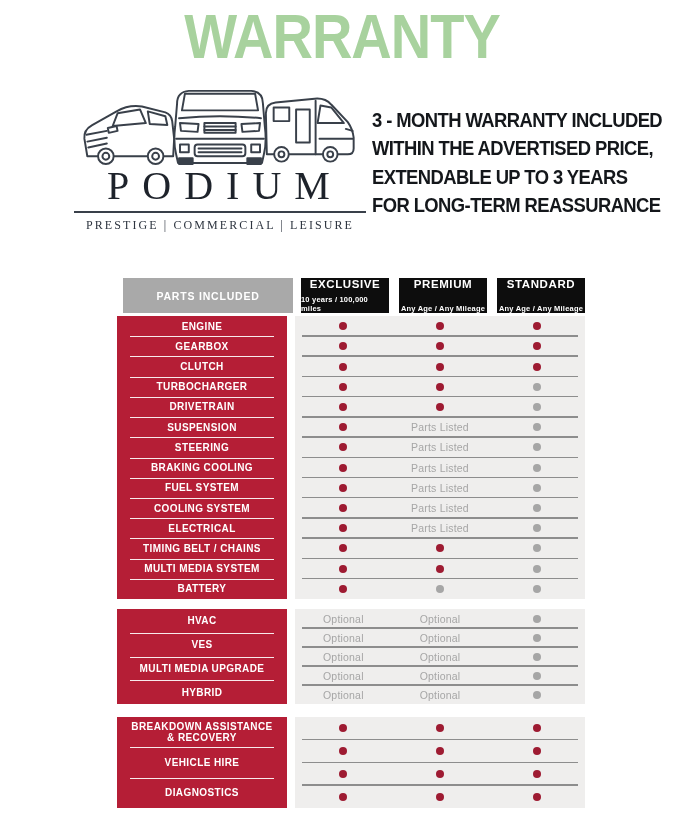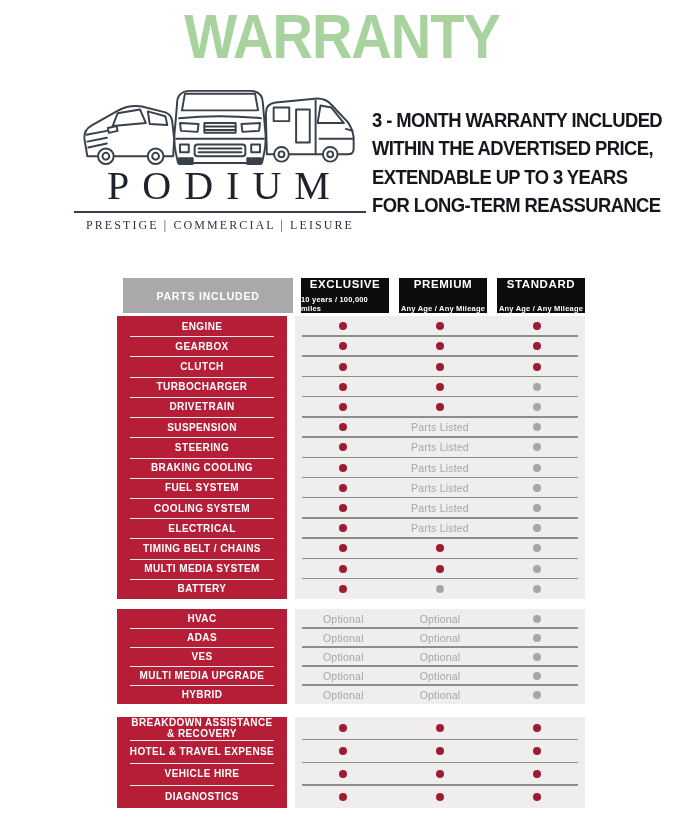--- a/index.html
+++ b/index.html
@@ -343,23 +343,20 @@
               </div>
             </div>
           </div>
         </div>
         <div class="section s1">
           <div class="labels">
             <div class="lrow">
               <span>HVAC</span>
             </div>
             <div class="lrow">
-              <span>ADAS</span>
-            </div>
-            <div class="lrow">
               <span>VES</span>
             </div>
             <div class="lrow">
               <span>MULTI MEDIA UPGRADE</span>
             </div>
             <div class="lrow">
               <span>HYBRID</span>
             </div>
           </div>
           <div class="cells">
@@ -419,23 +416,20 @@
               </div>
             </div>
           </div>
         </div>
         <div class="section s2">
           <div class="labels">
             <div class="lrow">
               <span>BREAKDOWN ASSISTANCE &amp; RECOVERY</span>
             </div>
             <div class="lrow">
-              <span>HOTEL &amp; TRAVEL EXPENSE</span>
-            </div>
-            <div class="lrow">
               <span>VEHICLE HIRE</span>
             </div>
             <div class="lrow">
               <span>DIAGNOSTICS</span>
             </div>
           </div>
           <div class="cells">
             <div class="crow">
               <div class="cell">
                 <span class="dot red" style="background: rgb(158, 27, 50);"></span>

